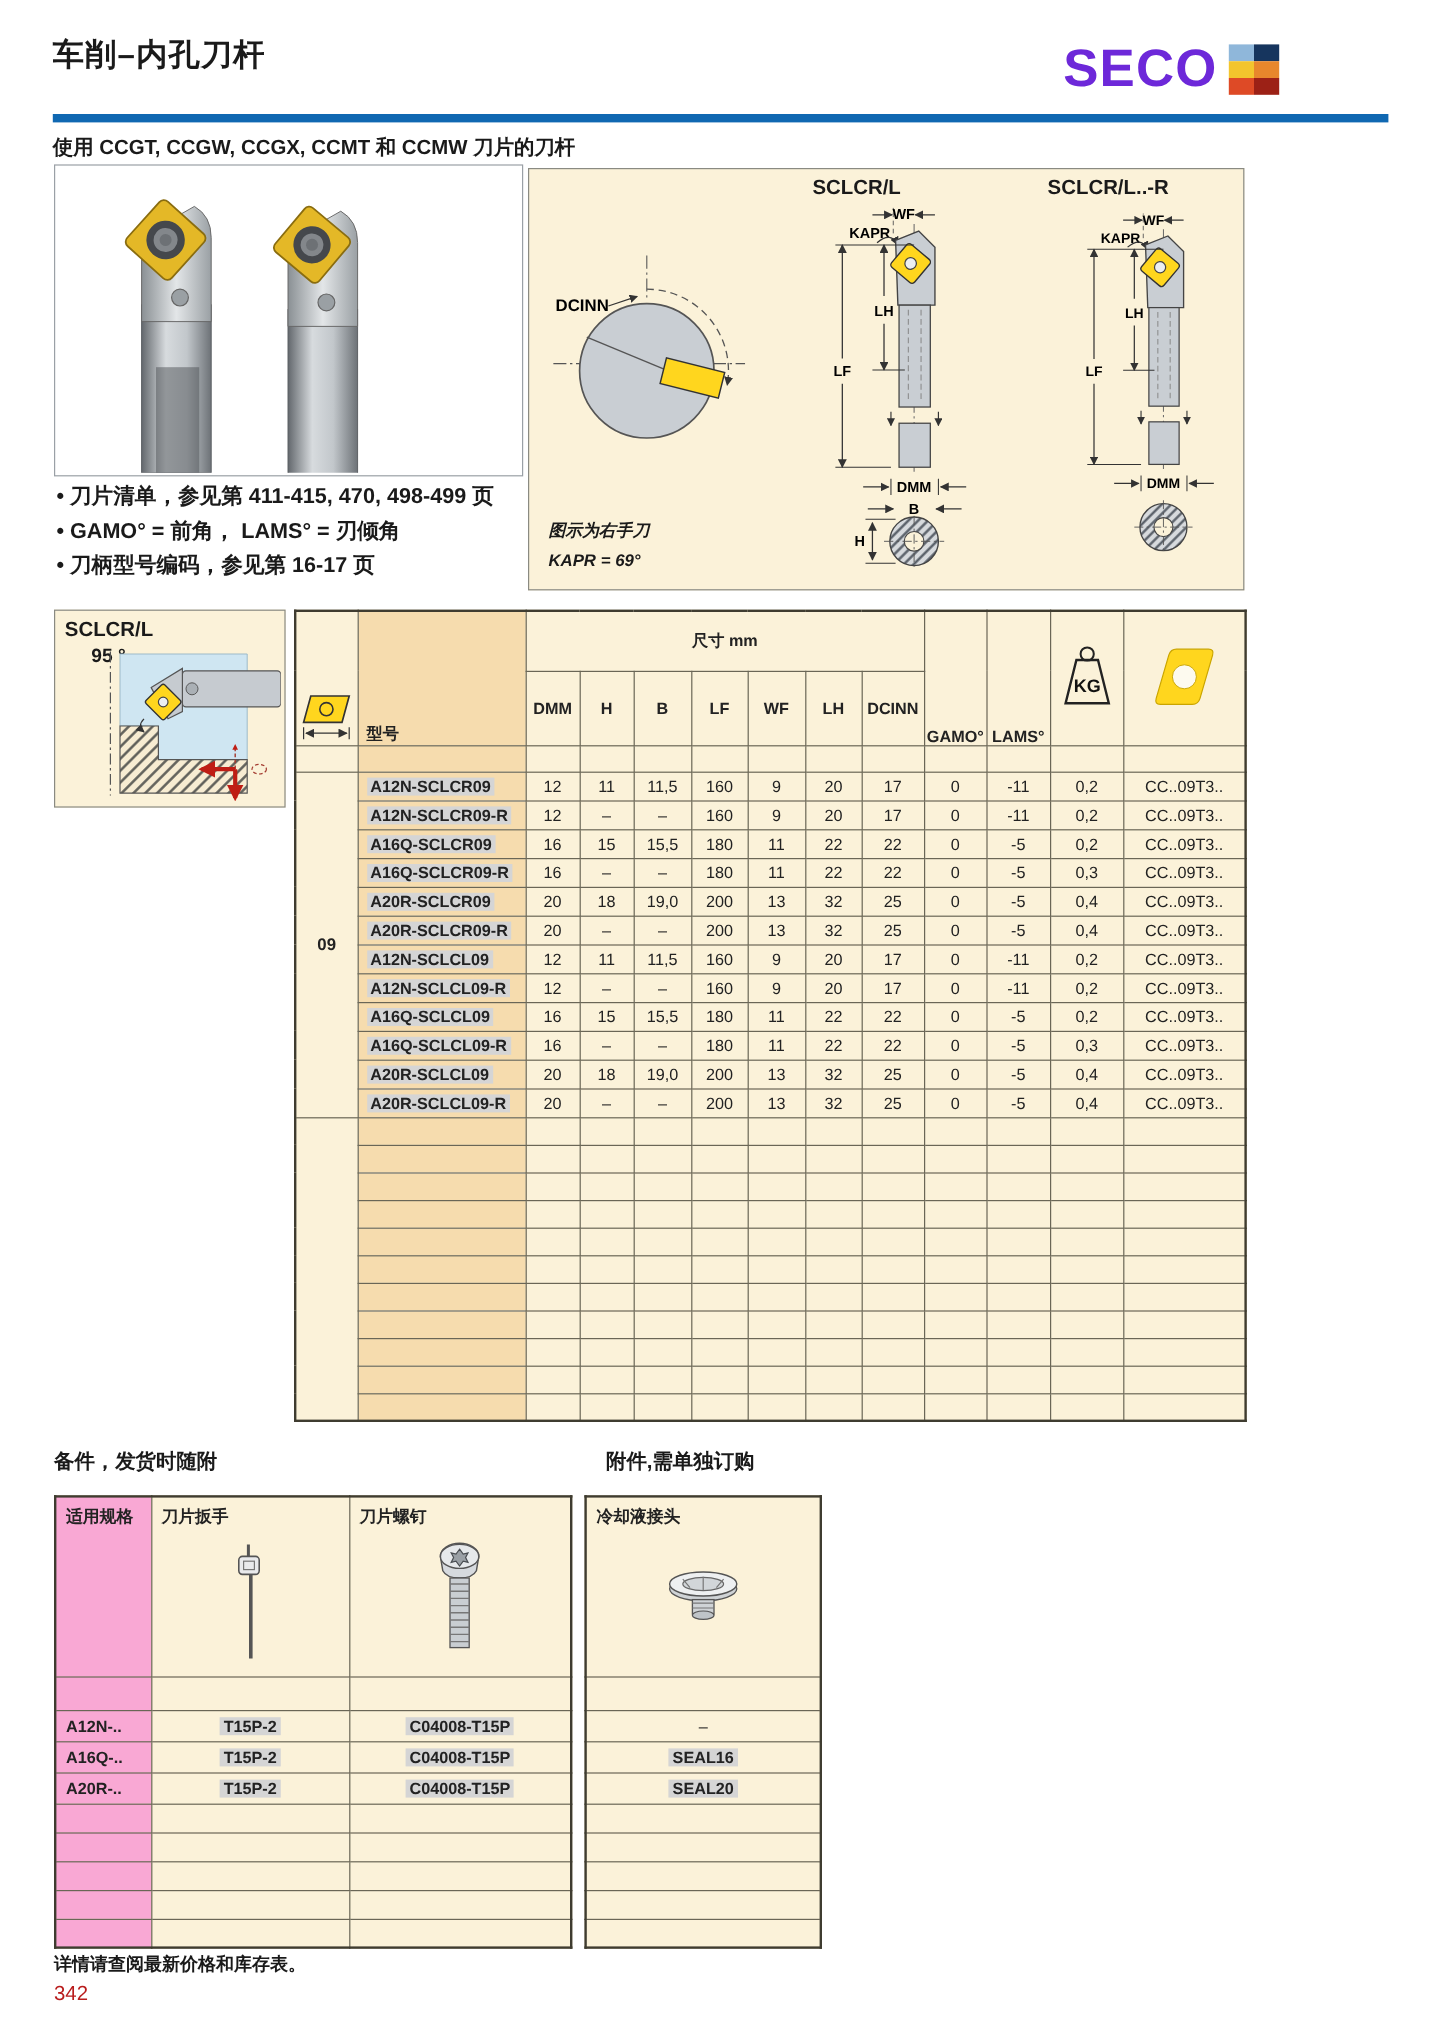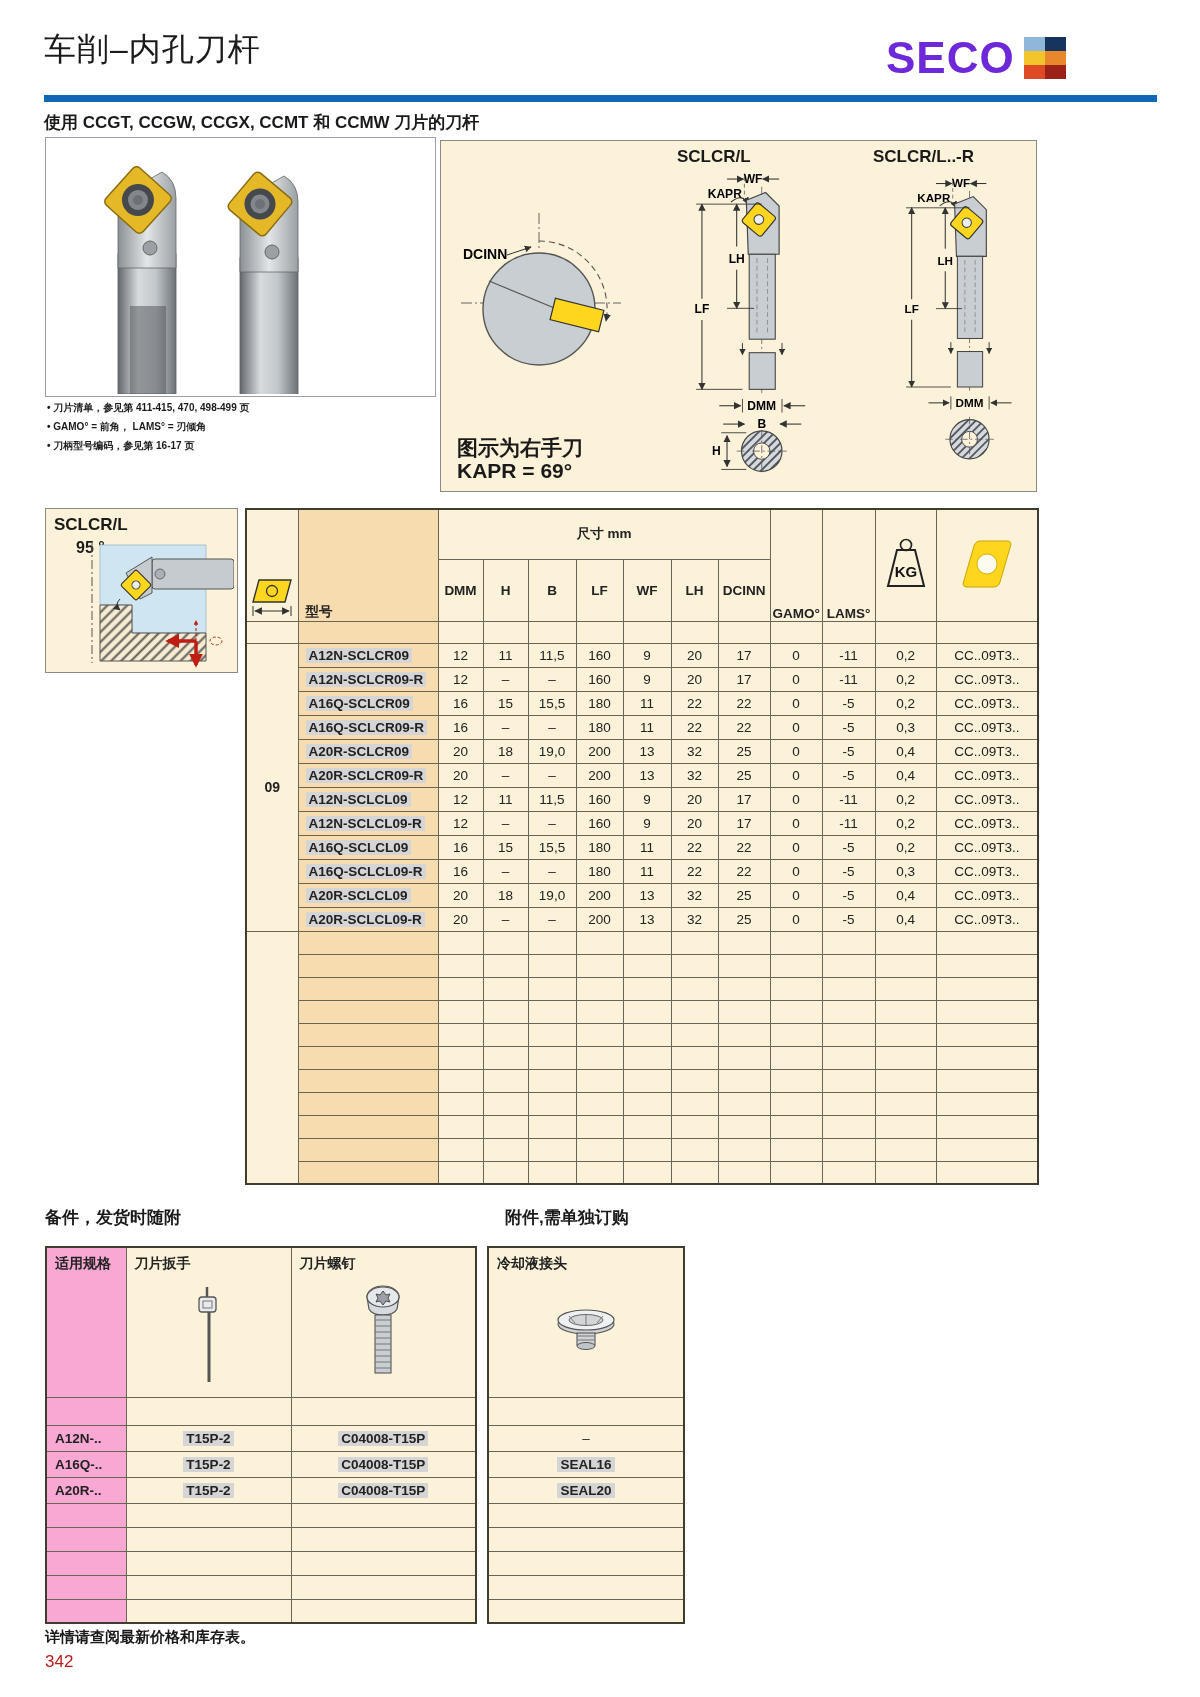--- a/index.html
+++ b/index.html
@@ -1,34 +1,34 @@
 <!DOCTYPE html>
 <html><head>
 <meta charset="utf-8">
 <style>
   html,body{margin:0;padding:0;background:#e8e8e8;}
   #page{position:relative;width:1200px;height:1697px;background:#ffffff;overflow:hidden;
         font-family:"Liberation Sans","DejaVu Sans",sans-serif;color:#1a1a1a;}
   .abs{position:absolute;}
   
-  .title{left:44px;top:28px;font-size:32px;font-weight:400;letter-spacing:1px;text-align:right;}
+  .title{left:44px;top:28px;font-size:26px;font-weight:700;letter-spacing:1px;text-align:right;}
   .logo{left:886px;top:36px;display:flex;align-items:center;gap:9px;}
   .seco{font-size:44px;font-weight:700;color:#6d28d9;letter-spacing:1px;line-height:1;}
   .mosaic{display:grid;grid-template-columns:21px 21px;grid-auto-rows:14px;}
   .blue-rule{left:44px;top:95px;width:1113px;height:7px;background:#1068b2;}
   .subtitle{left:44px;top:111px;font-size:17px;font-weight:700;}
   
   .photo-box{left:45px;top:137px;width:389px;height:258px;background:#fff;border:1px solid #9aa0a6;}
   .notes{left:47px;top:401px;width:400px;}
-  .note{font-size:10px;font-weight:600;margin-bottom:5px;}
+  .note{font-size:18px;font-weight:600;margin-bottom:5px;}
   .note::before{content:"\2022  ";}
   
   .dbox{left:440px;top:140px;width:595px;height:350px;background:#fbf2d9;border:1px solid #8a8a82;}
   .dgt{position:absolute;font-size:17px;font-weight:700;}
-  .dcap{position:absolute;font-size:21px;font-weight:600;}
+  .dcap{position:absolute;font-size:14px;font-weight:600;font-style:italic;}
   
   .sbox{left:45px;top:508px;width:191px;height:163px;background:#fbf2d9;border:1px solid #8a8a82;}
   .sbl{position:absolute;left:8px;top:6px;font-size:17px;font-weight:700;}
   .sba{position:absolute;left:30px;top:30px;font-size:16px;font-weight:700;}
   
   table{border-collapse:collapse;table-layout:fixed;}
   .mt{background:#fbf2d9;border:2px solid #3f3c30;}
   .mt td{border:1px solid #6a6656;font-size:13.5px;text-align:center;padding:0;color:#222;overflow:hidden;}
   .mt tr{height:24px;}
   tr.h1{height:50px;} tr.h2{height:62px;} tr.sr{height:22px;} tr.er{height:23px;}

